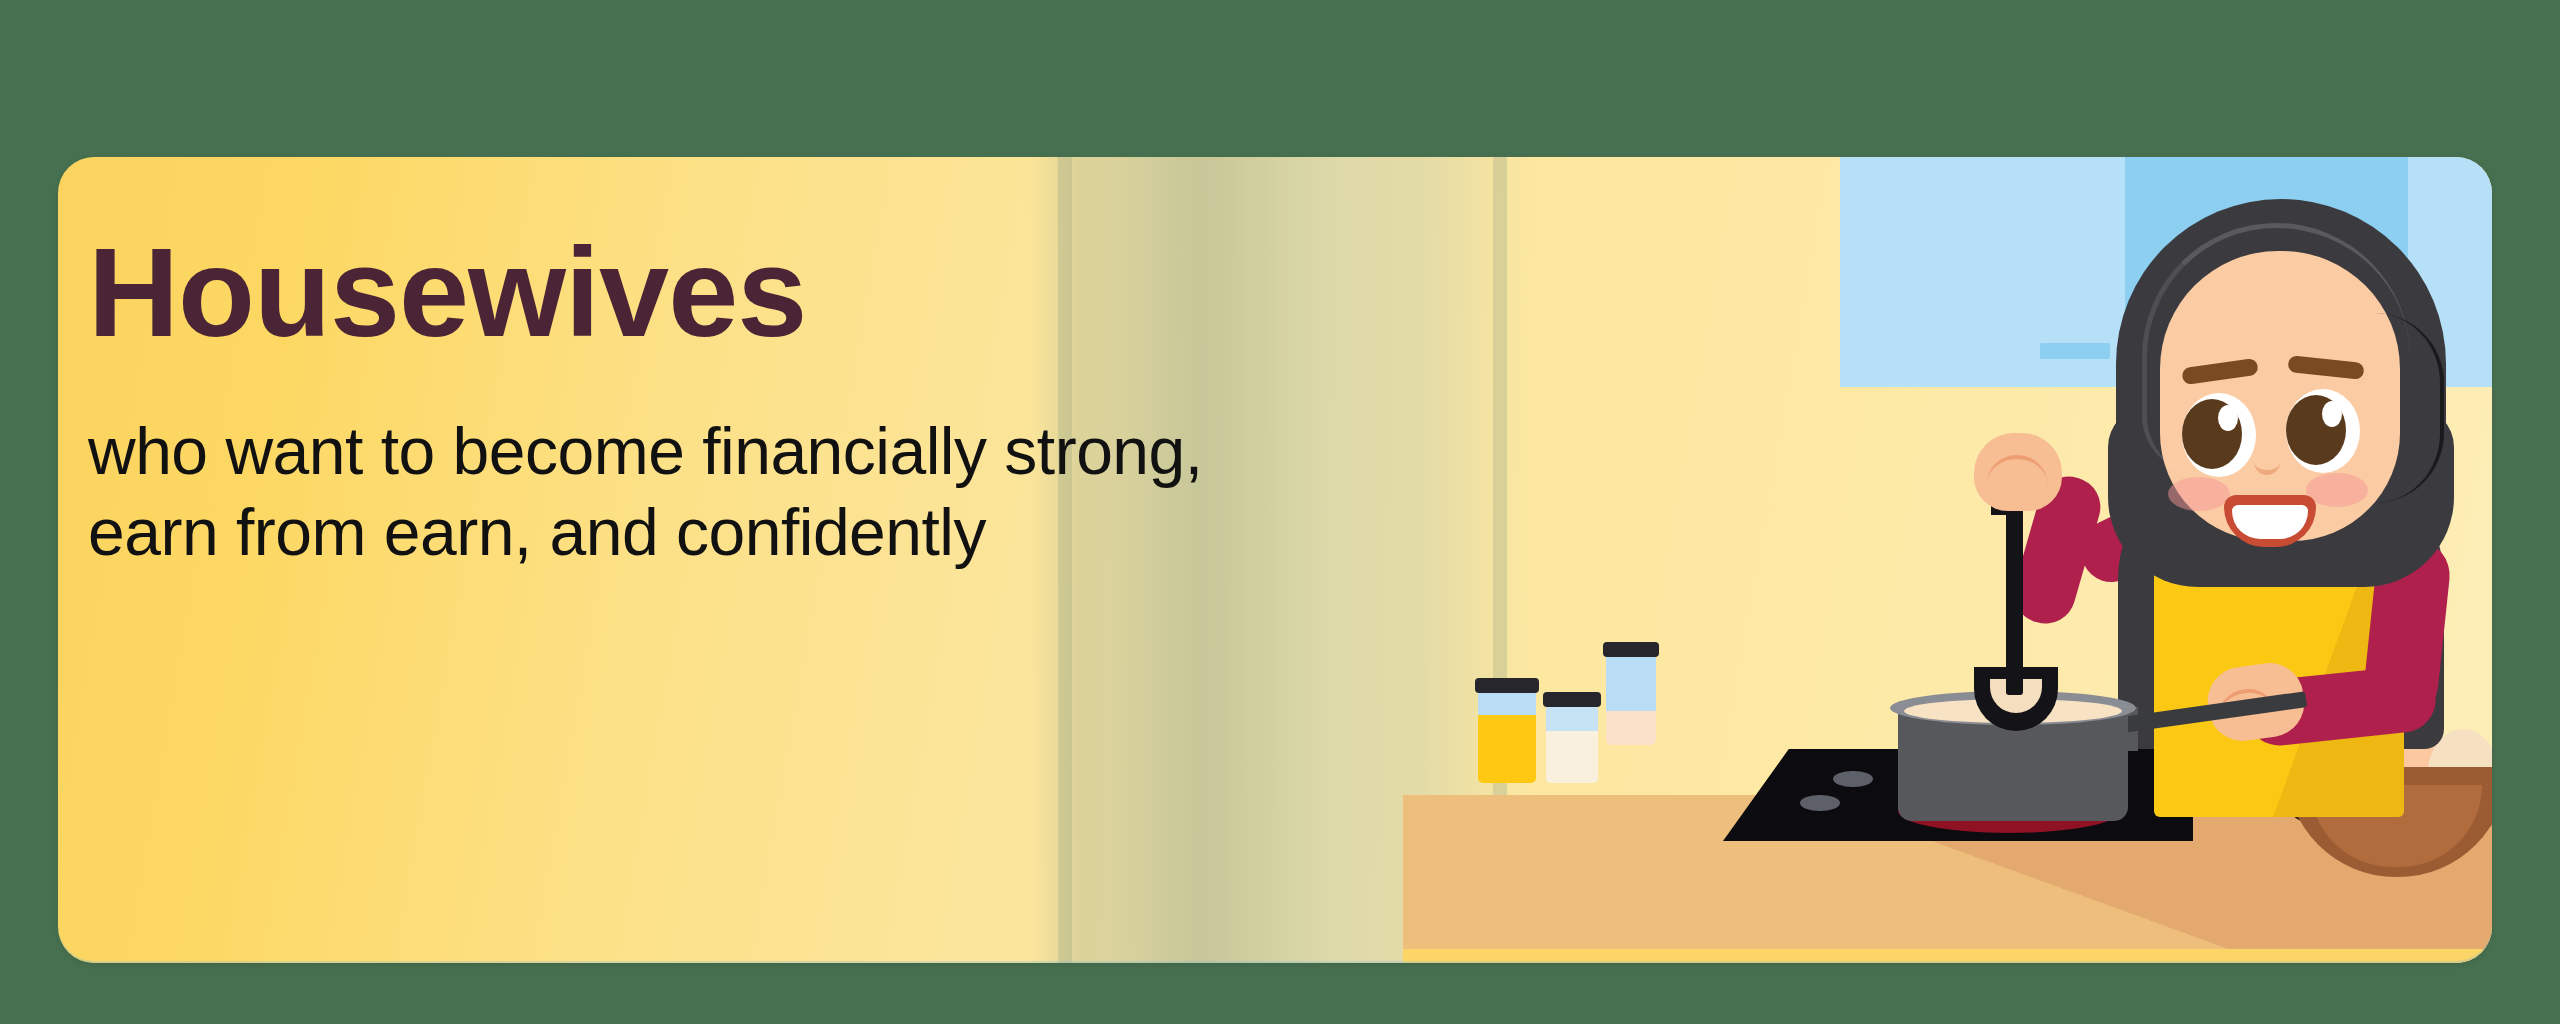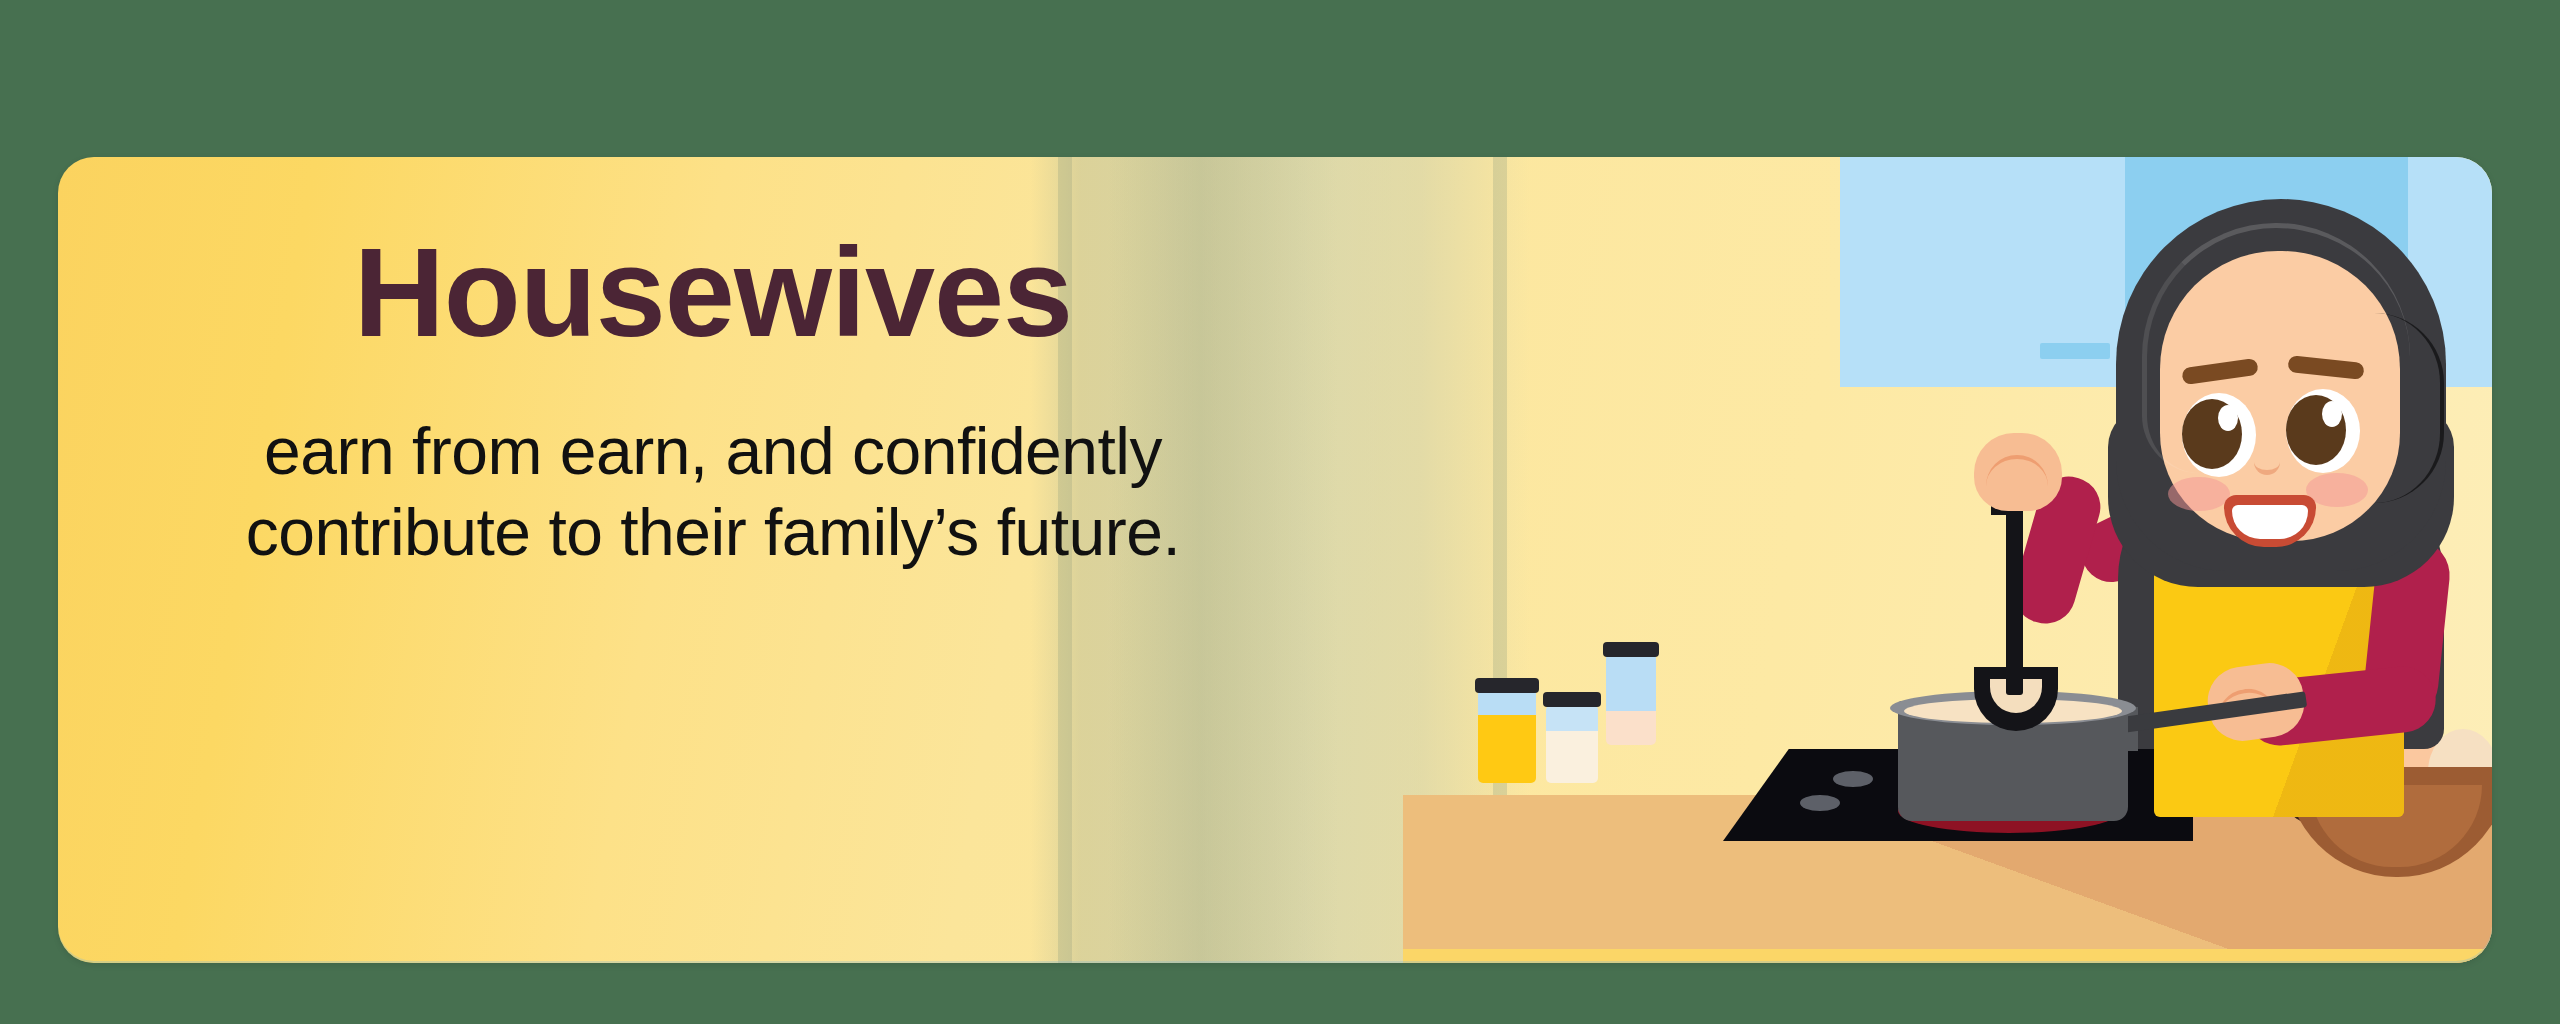--- a/index.html
+++ b/index.html
@@ -5,21 +5,21 @@
 <style>
   * { margin:0; padding:0; box-sizing:border-box; }
   html,body{ width:2560px; height:1024px; overflow:hidden; }
   body{
     background:#477050;
     font-family:"Liberation Sans", sans-serif;
     position:relative;
   }
 
   
-  #stage{ position:absolute; inset:0; width:2560px; height:1024px;text-align:center; }
+  #stage{ position:absolute; inset:0; width:2560px; height:1024px; }
 
   
   .card{
     position:absolute;
     left:58px; top:157px;
     width:2434px; height:806px;
     border-radius:36px;
     overflow:hidden;
     background:linear-gradient(100deg,
         #FBD35F 0%,
@@ -403,22 +403,22 @@
   <div class="card">
 
     <div class="glass-band"></div>
     <div class="glass-band2"></div>
     <div class="glass-streak" style="left:1000px;"></div>
     <div class="glass-streak" style="left:1435px;"></div>
 
     <div class="text-block">
       <div class="headline">Housewives</div>
       <div class="subcopy">
+        <span class="ln">who want to become financially strong,</span>
         <span class="ln">earn from earn, and confidently</span>
-        <span class="ln">contribute to their family’s future.</span>
       </div>
     </div>
 
     <div class="illustration">
       <div class="ill-clip">
 
         <div class="cabinets">
           <div class="cab cab-a"></div>
           <div class="cab cab-b"></div>
           <div class="cab cab-c"></div>

